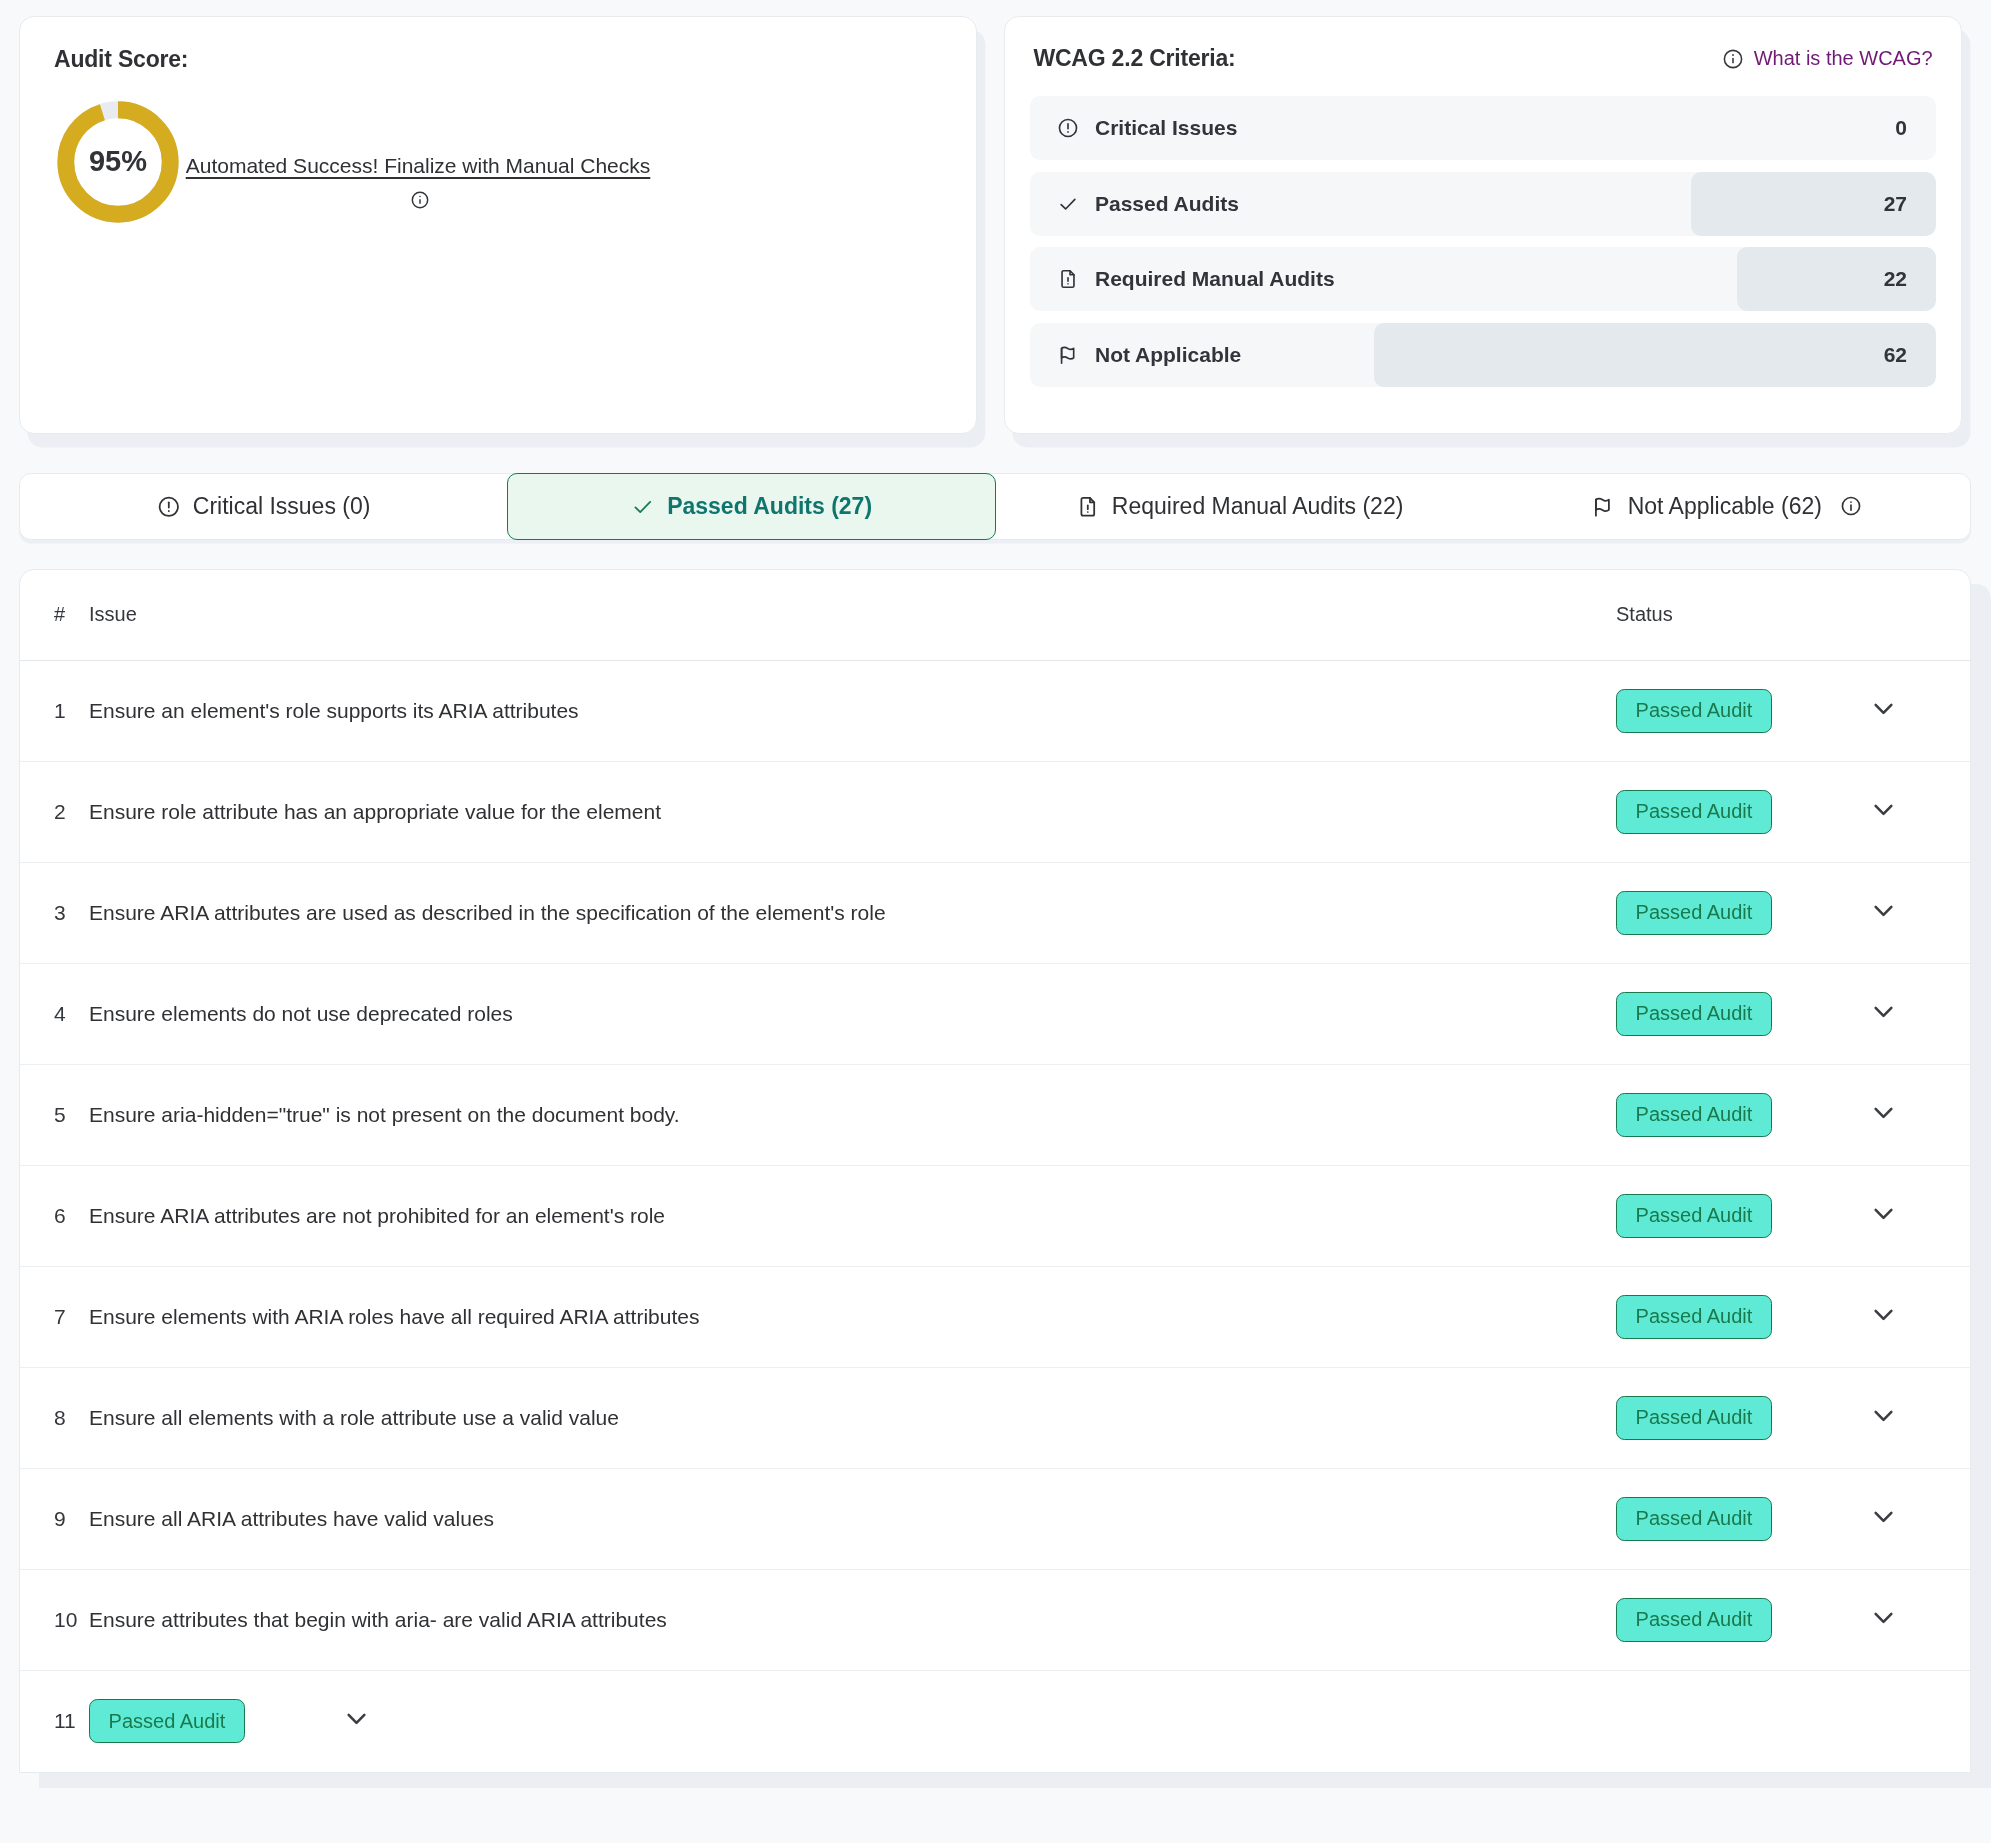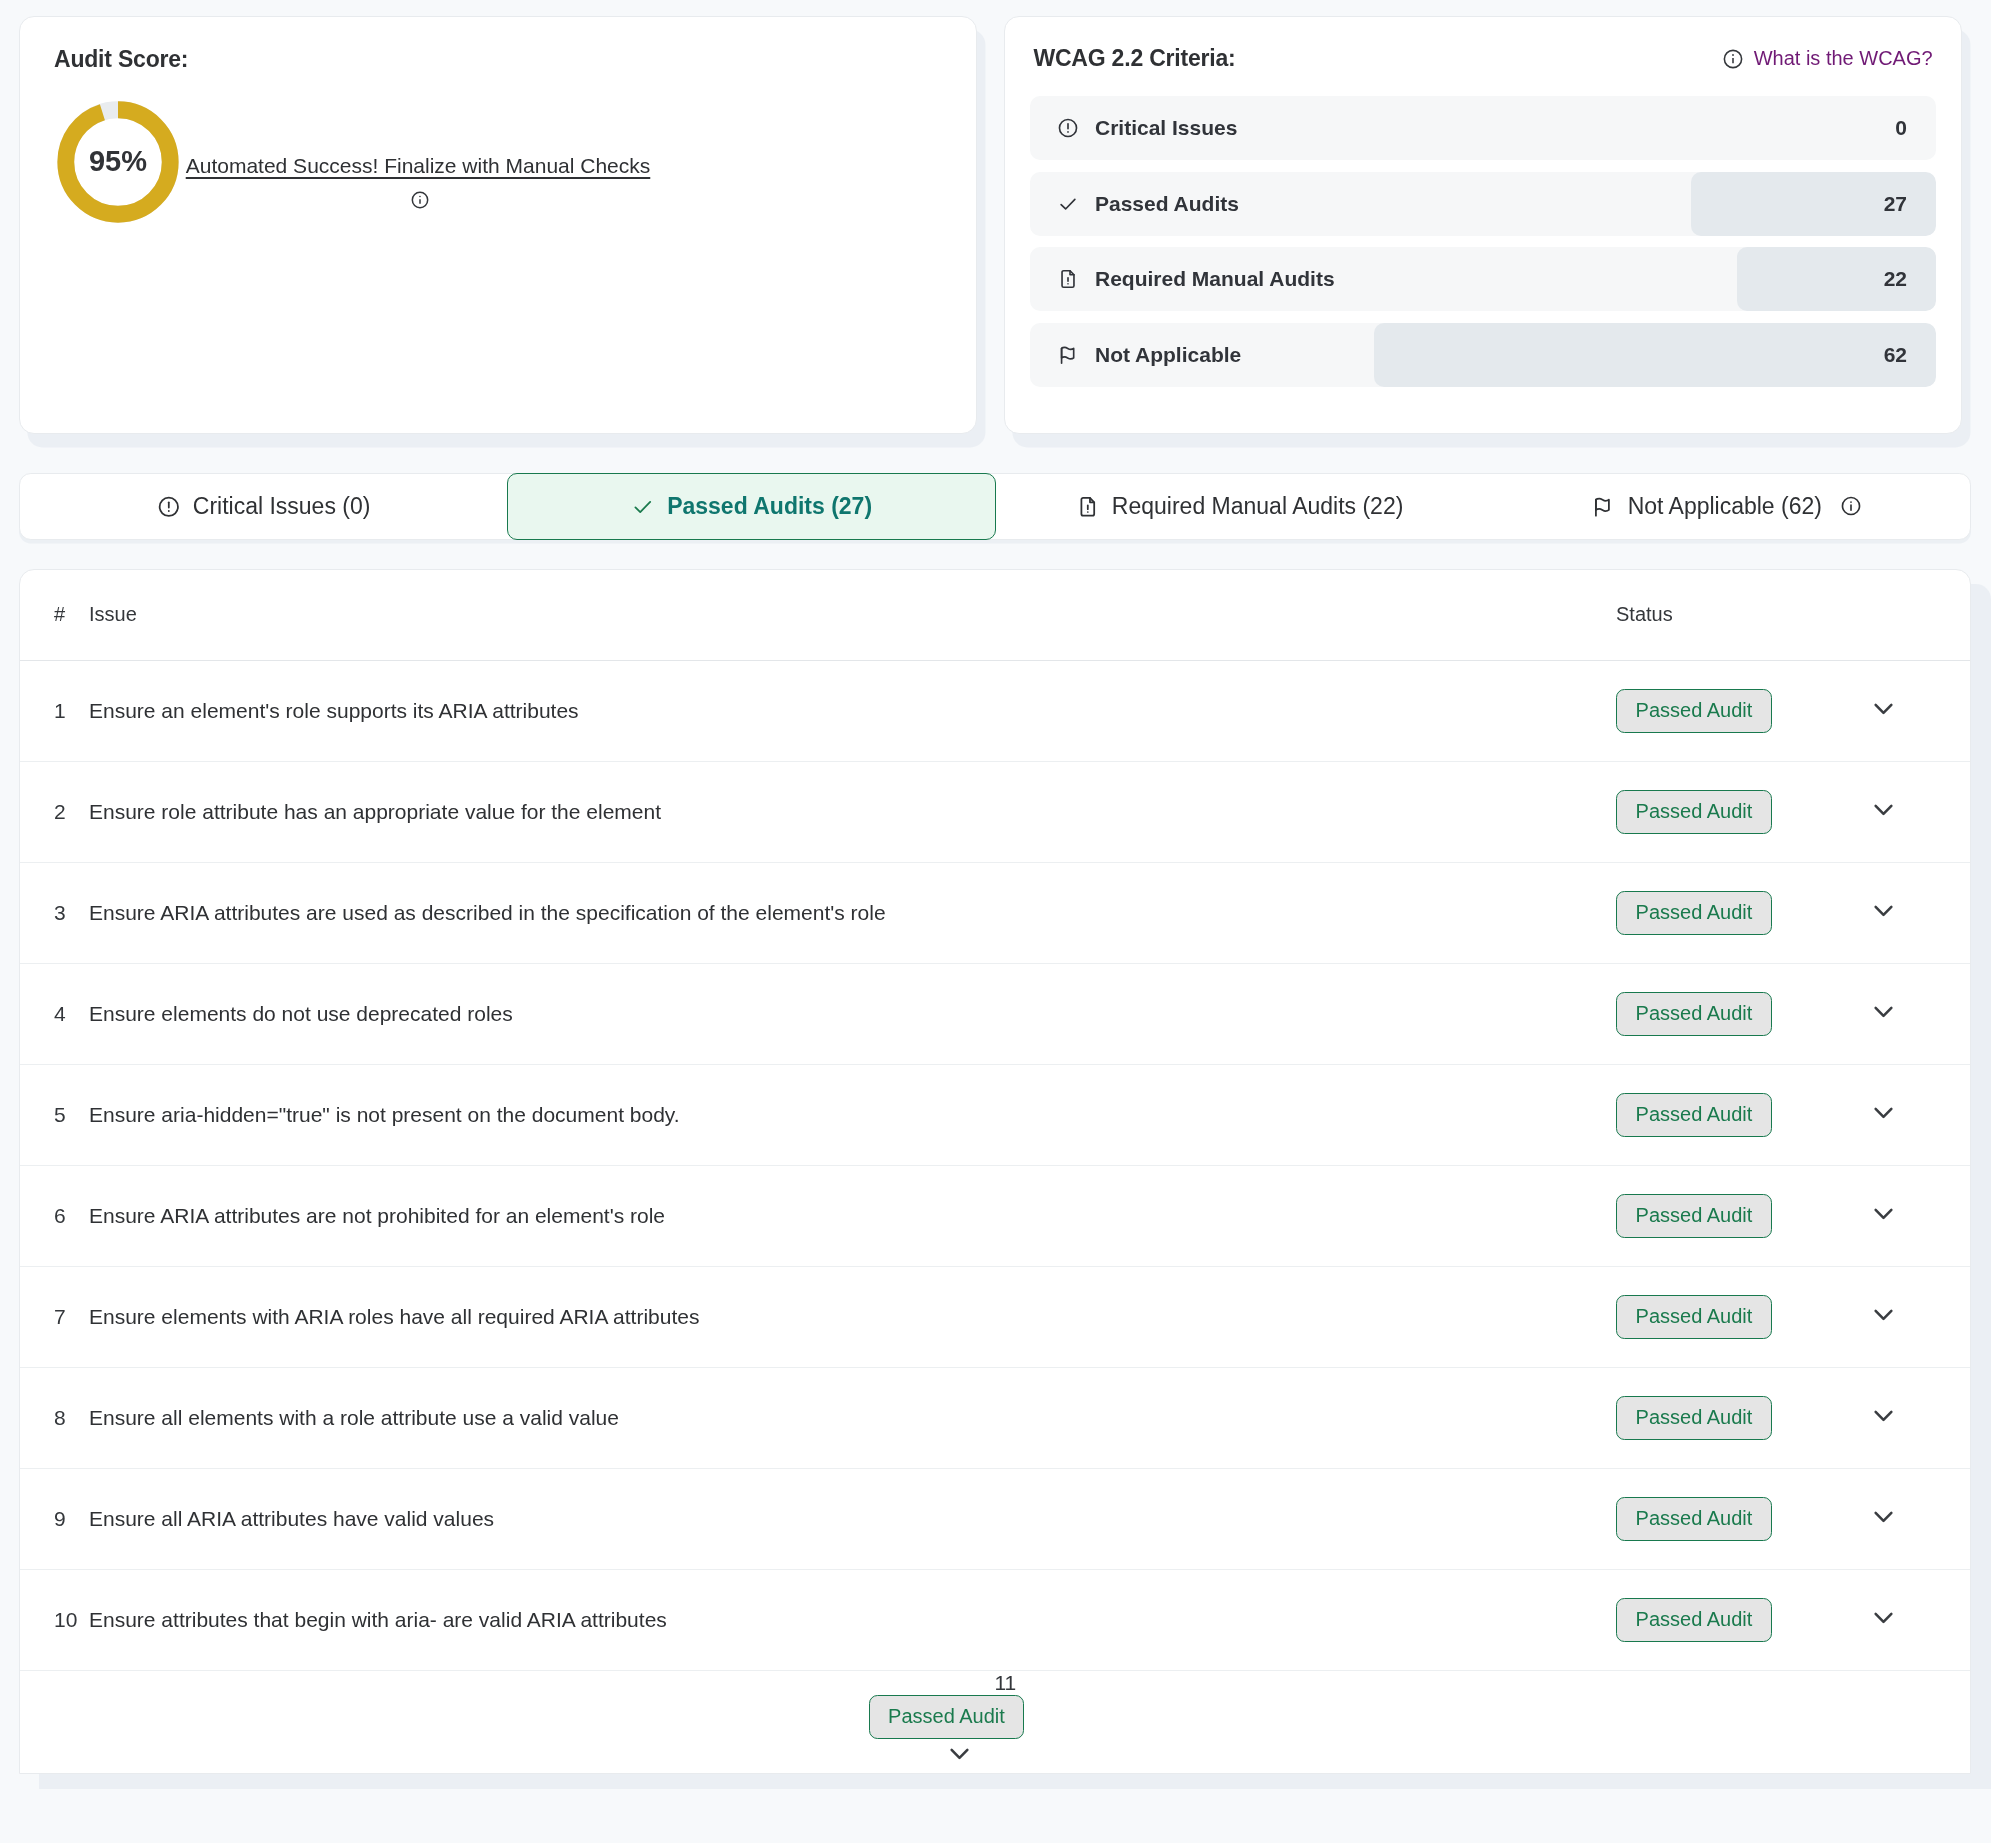--- a/index.html
+++ b/index.html
@@ -214,33 +214,33 @@
   .col-chev  { width: 101px; flex: none; }
 
   .trow {
     display: flex;
     align-items: center;
     min-height: 101px;
     border-bottom: 1.7px solid #eceff1;
     font-size: 21px;
     color: #2f3134;
   }
-  .trow:last-child { border-bottom: none; flex-direction: column; }
+  .trow:last-child { border-bottom: none; }
   .trow .col-num { font-size: 21px; color: #34373b; }
   .trow .col-issue { line-height: 35px; padding-right: 17px; }
 
   .badge {
     display: inline-flex;
     align-items: center;
     justify-content: center;
     height: 44px;
     padding: 0 18.6px;
     border: 1.7px solid #18794e;
     border-radius: 8.4px;
-    background: #e5e5e5;
+    background: #5eead4;
     color: #1a7a4d;
     font-size: 20px;
     cursor: pointer;
     white-space: nowrap;
   }
 
   .chev {
     display: inline-flex;
     align-items: center;
     justify-content: center;

